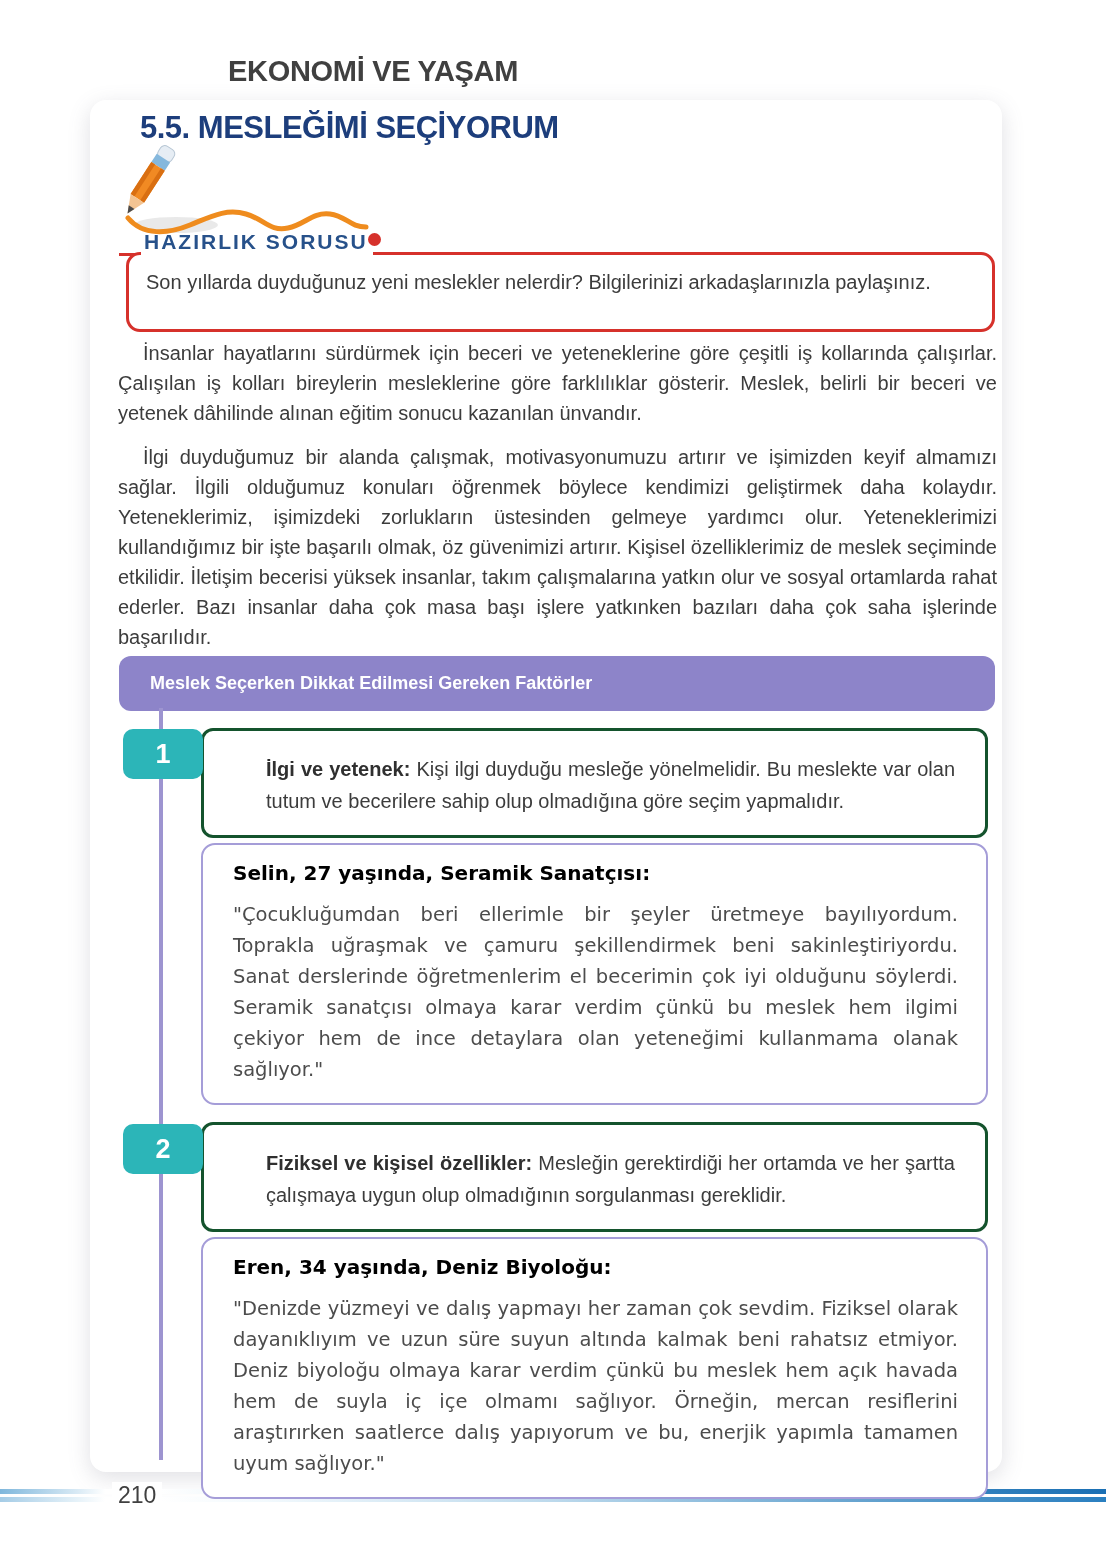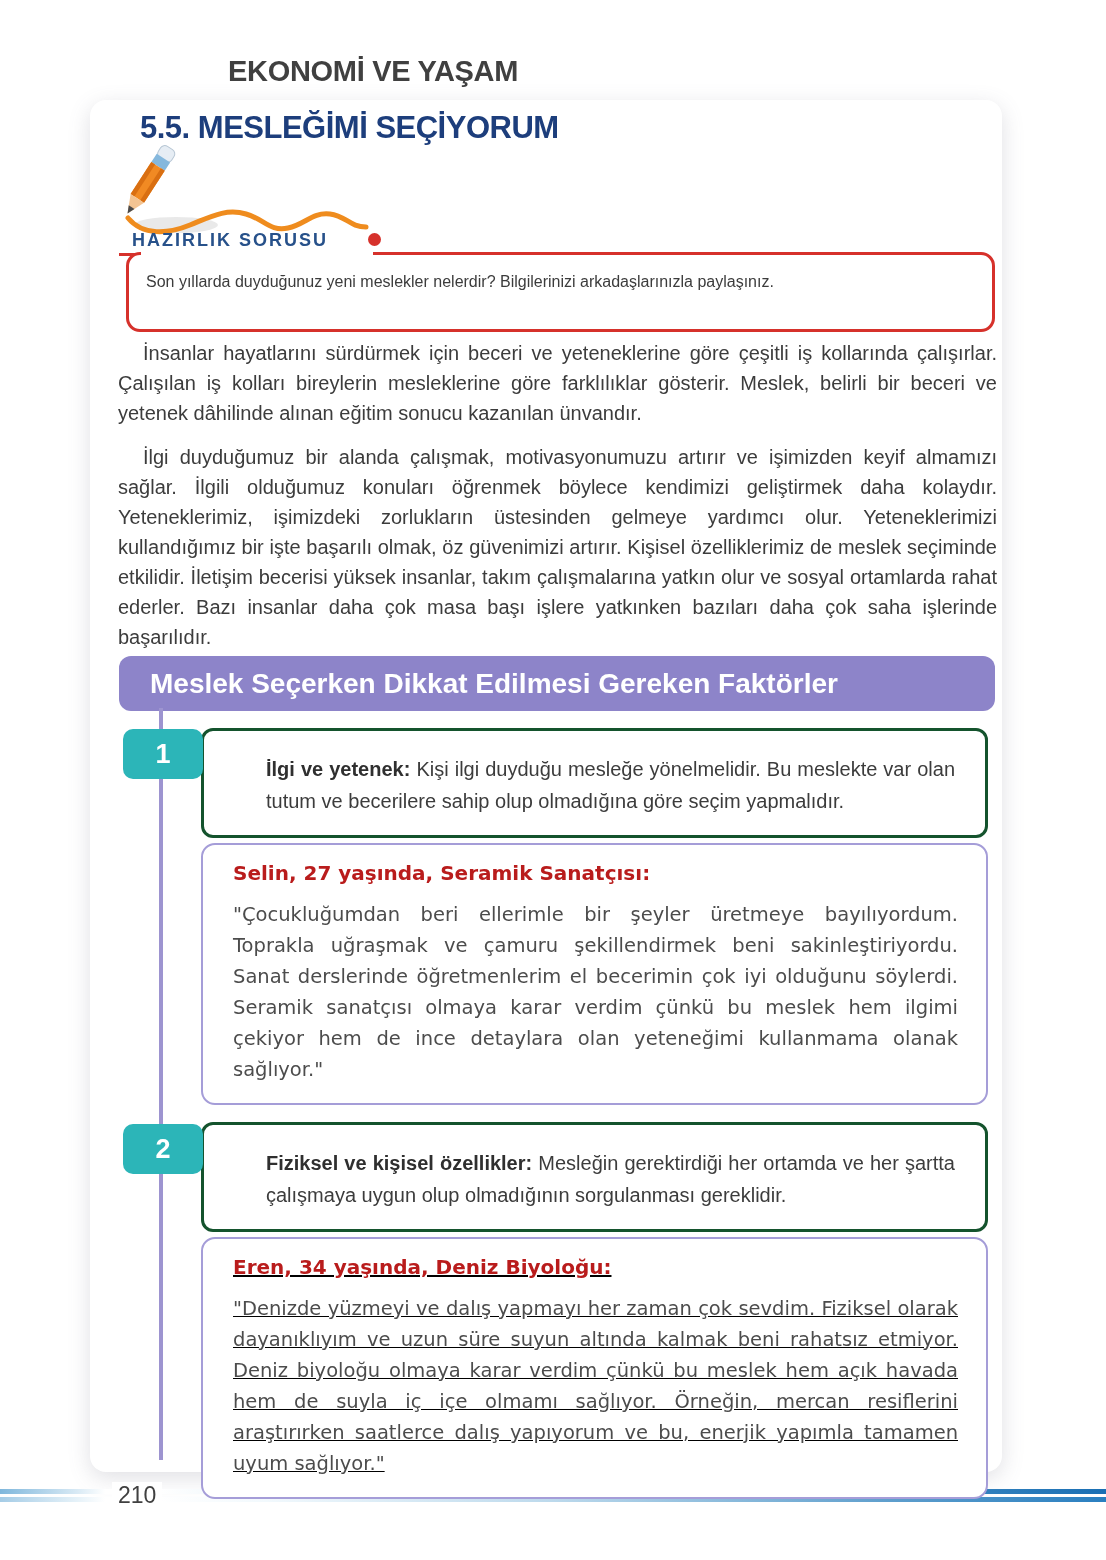--- a/index.html
+++ b/index.html
@@ -16,64 +16,64 @@
     font-size:29px;letter-spacing:-.3px;}
 
   
   .card{position:absolute;left:90px;top:100px;width:912px;height:1372px;background:#ffffff;
     border-radius:16px;box-shadow:0 6px 22px rgba(100,100,120,.20);}
   .section-title{position:absolute;left:50px;top:10px;color:#1d3e7c;font-weight:bold;
     font-size:31px;letter-spacing:-.5px;}
 
   .pencil-wrap{position:absolute;left:8px;top:42px;width:300px;height:140px;}
 
-  .prep-label{position:absolute;left:42px;top:130px;color:#27518a;font-weight:bold;
-    font-size:18px;letter-spacing:2px;}
+  .prep-label{position:absolute;left:54px;top:130px;color:#27518a;font-weight:bold;
+    font-size:21px;letter-spacing:2px;}
 
   .prep-dot{position:absolute;left:278px;top:133px;width:13px;height:13px;border-radius:50%;
     background:#d6312b;z-index:3;}
 
   .prep-box{position:absolute;left:36px;top:152px;width:869px;height:80px;box-sizing:border-box;
     border:3px solid #d6312b;border-radius:14px;padding:12px 22px 0 17px;
-    font-size:16px;line-height:30px;color:#3c3c3c;text-align:justify;}
+    font-size:20px;line-height:30px;color:#3c3c3c;text-align:justify;}
   
   .prep-box .top-gap{position:absolute;left:12px;top:-3px;width:232px;height:4px;background:#ffffff;}
   .prep-box .left-cap{position:absolute;left:-10px;top:-2px;width:16px;height:3px;background:#d6312b;}
 
   .para{position:absolute;left:28px;width:879px;font-size:20px;line-height:30px;color:#3c3c3c;
     text-align:justify;text-indent:25px;hyphens:auto;}
   .para1{top:238px;}
   .para2{top:342px;}
 
   
   .factors-header{position:absolute;left:29px;top:556px;width:876px;height:55px;box-sizing:border-box;
-    background:#8d84c9;border-radius:12px;color:#ffffff;font-weight:bold;font-size:28px;
+    background:#8d84c9;border-radius:12px;color:#ffffff;font-weight:bold;font-size:18px;
     display:flex;align-items:center;padding-left:31px;}
   .tree-line{position:absolute;left:69px;top:608px;width:4px;height:752px;background:#9d94d0;z-index:0;}
 
   .num-badge{position:absolute;left:33px;width:80px;height:50px;background:#2cb5b8;border-radius:10px;
     color:#ffffff;font-weight:bold;font-size:27px;display:flex;align-items:center;justify-content:center;
     z-index:2;}
   .badge1{top:629px;}
   .badge2{top:1024px;}
 
   .factor-box{position:absolute;left:111px;width:787px;height:110px;box-sizing:border-box;
     background:#ffffff;border:3px solid #14532d;border-radius:12px;z-index:1;
     padding:22px 30px 0 62px;font-size:20px;line-height:32px;color:#3c3c3c;text-align:justify;}
   .box1{top:628px;}
   .box2{top:1022px;}
   .factor-box b{color:#2f2f2f;}
 
   .quote-box{position:absolute;left:111px;width:787px;box-sizing:border-box;background:#ffffff;
     border:2.5px solid #a59dd8;border-radius:14px;padding:16px 28px 18px 30px;z-index:1;}
-  .quote-title{font-family:"DejaVu Sans",sans-serif;font-weight:bold;font-size:20px;color:#b91c1c;}
+  .quote-title{font-family:"DejaVu Sans",sans-serif;font-weight:bold;font-size:20px;color:#000000;}
   .quote-text{font-family:"DejaVu Sans",sans-serif;font-size:19.5px;line-height:31px;color:#4c4c4c;
     text-align:justify;margin-top:14px;hyphens:auto;}
   .quote1{top:743px;min-height:235px;}
-  .quote2{top:1137px;min-height:218px;text-decoration:underline;}
+  .quote2{top:1137px;min-height:218px;}
 
   
   .stripe{position:absolute;width:1106px;height:5px;}
   .stripe1{top:1489px;
     background:linear-gradient(to right,#7fb7dc 0%,#d9eaf5 7%,#ffffff 9.5%,#ffffff 14.5%,
       #eef6fb 22%,#a9cfe8 45%,#4d95c8 75%,#1a6fb4 100%);}
   .stripe2{top:1497px;
     background:linear-gradient(to right,#a5cce6 0%,#e6f2f9 7%,#ffffff 9.5%,#ffffff 14.5%,
       #f2f9fd 24%,#bcd9ec 50%,#5f9fcd 80%,#2a7fc0 100%);}
   .page-num{position:absolute;left:112px;top:1482px;font-size:23px;color:#404040;

